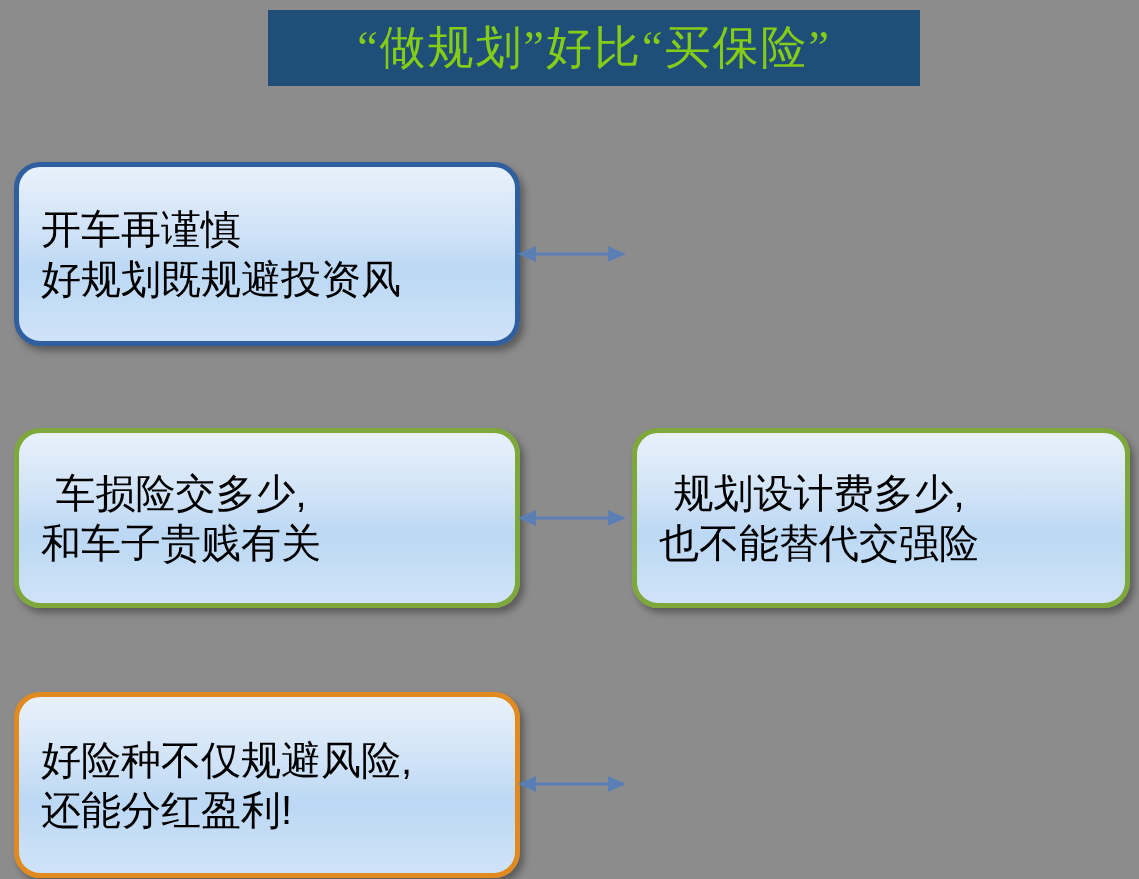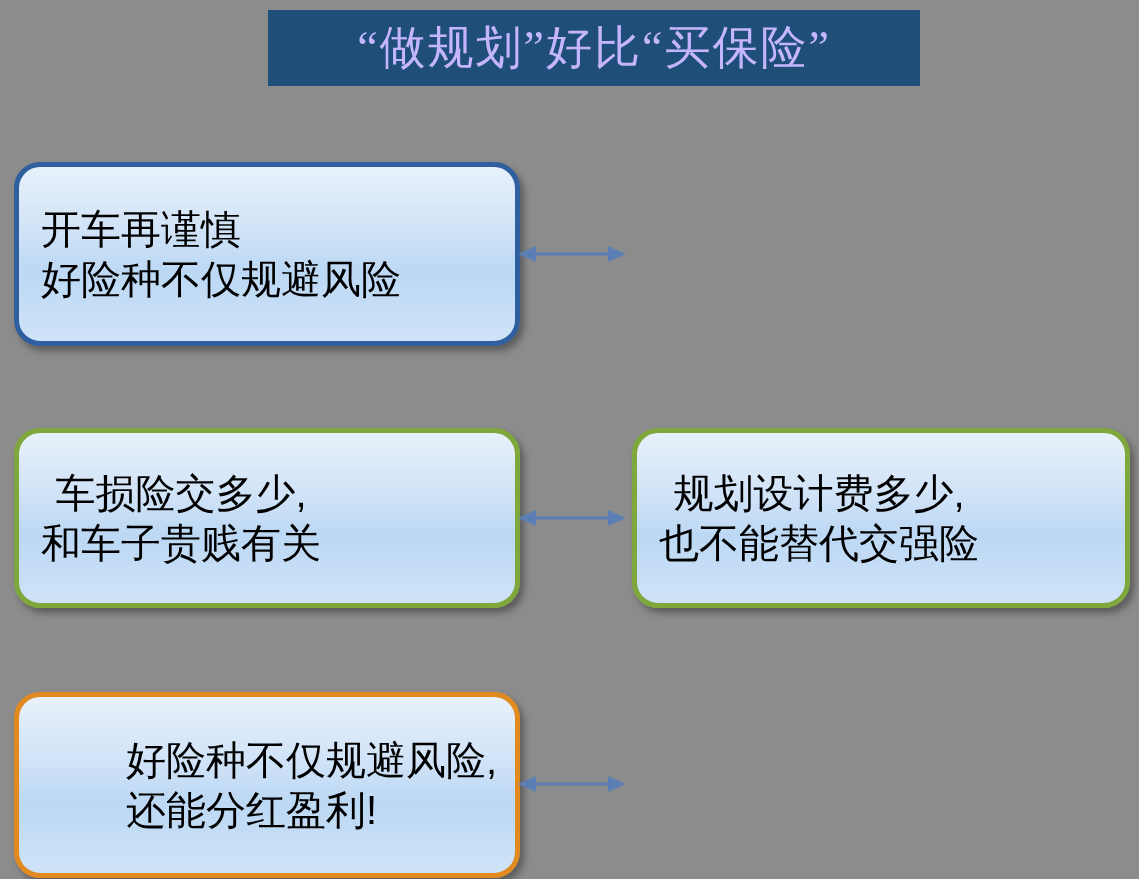--- a/index.html
+++ b/index.html
@@ -27,21 +27,21 @@
     top: 10px;
     width: 652px;
     height: 76px;
     background: #1f4e79;
     display: flex;
     align-items: center;
     justify-content: center;
     box-sizing: border-box;
   }
   .title-banner .title-text {
-    color: #c4b5fd;
+    color: #84cc16;
     font-size: 46px;
     letter-spacing: 2px;
     font-family: "Liberation Serif", serif;
     white-space: nowrap;
   }
 
   
   .box {
     position: absolute;
     box-sizing: border-box;
@@ -63,21 +63,21 @@
   .border-blue   { border: 5px solid #2f5f9e; }
   .border-green  { border: 5px solid #7fa83c; text-align: center; }
   .border-orange { border: 5px solid #e08a20; }
 
   
   .col-left  { left: 14px;  width: 506px; }
   .col-right { left: 632px; width: 498px; }
 
   .row1 { top: 162px;  height: 184px; }
   .row2 { top: 428px;  height: 180px; }
-  .row3 { top: 692px;  height: 186px; justify-content: flex-end; }
+  .row3 { top: 692px;  height: 186px; }
 
   
   .arrow {
     position: absolute;
     height: 24px;
     width: 108px;
     left: 518px;
   }
   .arrow svg { display: block; }
   .arrow-row1 { top: 242px; }
@@ -88,21 +88,21 @@
 <body>
 
 <div id="slide">
 
   <div class="title-banner">
     <span class="title-text">“做规划”好比“买保险”</span>
   </div>
 
   <div class="box col-left row1 border-blue">
     <span class="box-text">开车再谨慎
-好险种不仅规避风险</span>
+好规划既规避投资风</span>
   </div>
   <div class="arrow arrow-row1">
     <svg width="108" height="24" viewBox="0 0 108 24">
       <line x1="16" y1="12" x2="92" y2="12" stroke="#5b7fb5" stroke-width="3"></line>
       <polygon points="0,12 18,4 18,20" fill="#5b7fb5"></polygon>
       <polygon points="108,12 90,4 90,20" fill="#5b7fb5"></polygon>
     </svg>
   </div>
 
   <div class="box col-left row2 border-green">

